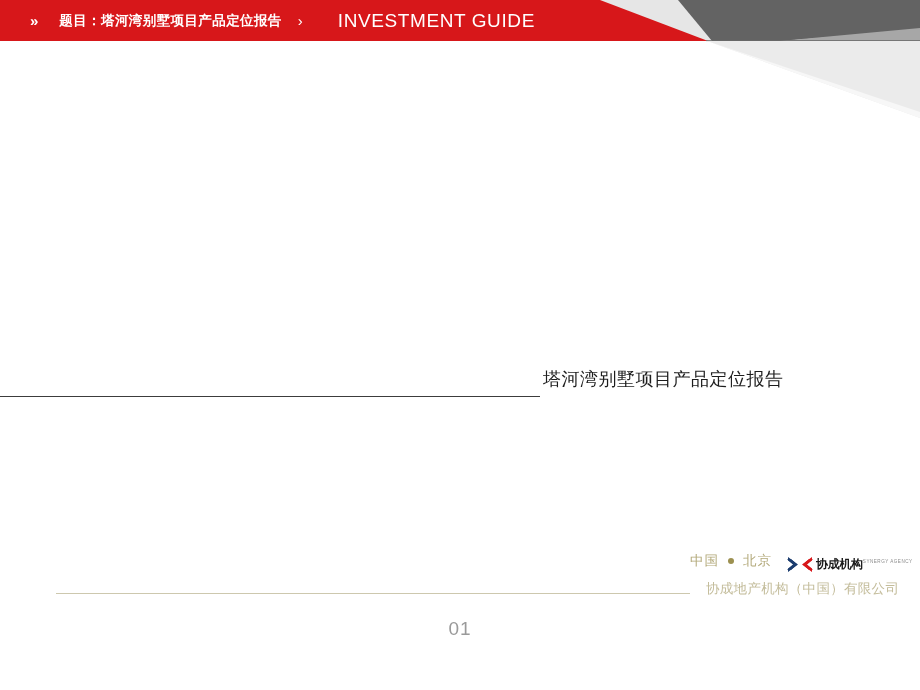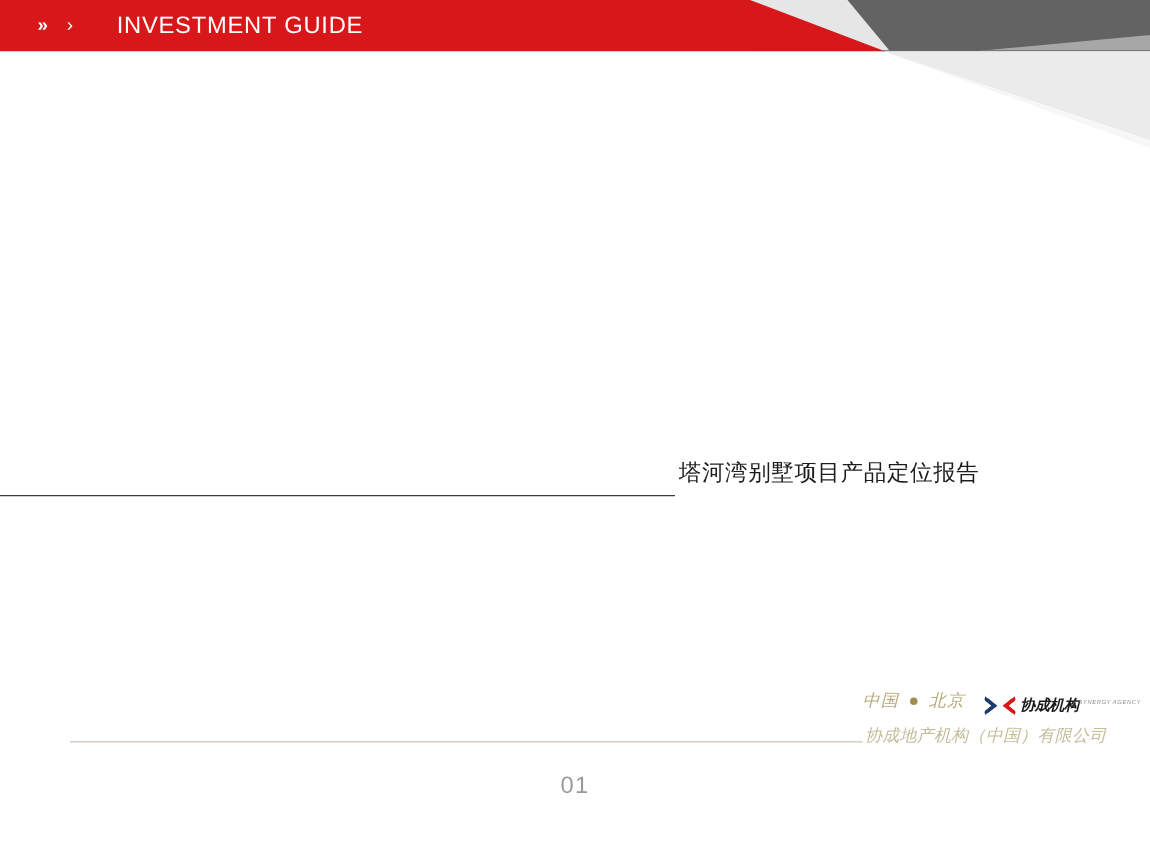--- a/index.html
+++ b/index.html
@@ -116,21 +116,20 @@
     height: 0;
     border-top: 1px solid #cdc8ae;
   }
 
   #footer-block {
     position: absolute;
     left: 690px;
     top: 549px;
     width: 230px;
     height: 60px;
-    font-style: italic;
   }
   #footer-line1 {
     position: absolute;
     left: 0;
     top: 0;
     display: flex;
     align-items: center;
     height: 24px;
     white-space: nowrap;
   }
@@ -143,21 +142,21 @@
   .footer-dot {
     display: inline-block;
     width: 6px;
     height: 6px;
     border-radius: 50%;
     background: #9c9050;
     margin: 0 9px;
   }
   #footer-line2 {
     position: absolute;
-    left: 2px;
+    left: 16px;
     top: 31px;
     color: #c3bc9a;
     font-size: 13.5px;
     letter-spacing: 0.3px;
     white-space: nowrap;
     font-family: "DejaVu Sans", "Liberation Sans", sans-serif;
   }
 
   
   #logo {
@@ -231,20 +230,21 @@
 
       <rect x="706" y="40.2" width="214" height="0.9" fill="#6a6a6a"></rect>
 
       <polygon points="707,41 920,41 920,118" fill="#ebebeb"></polygon>
 
       <polygon points="707,41 920,112 920,118" fill="#f7f7f7"></polygon>
     </svg>
 
     <div id="header-content">
       <span class="chev-double">»</span>
+      <span class="header-subject">题目：塔河湾别墅项目产品定位报告</span>
       <span class="chev-single">›</span>
       <span class="header-guide">INVESTMENT GUIDE</span>
     </div>
   </div>
 
   <div id="title-rule"></div>
   <div id="main-title">塔河湾别墅项目产品定位报告</div>
 
   <div id="footer-rule"></div>
 

